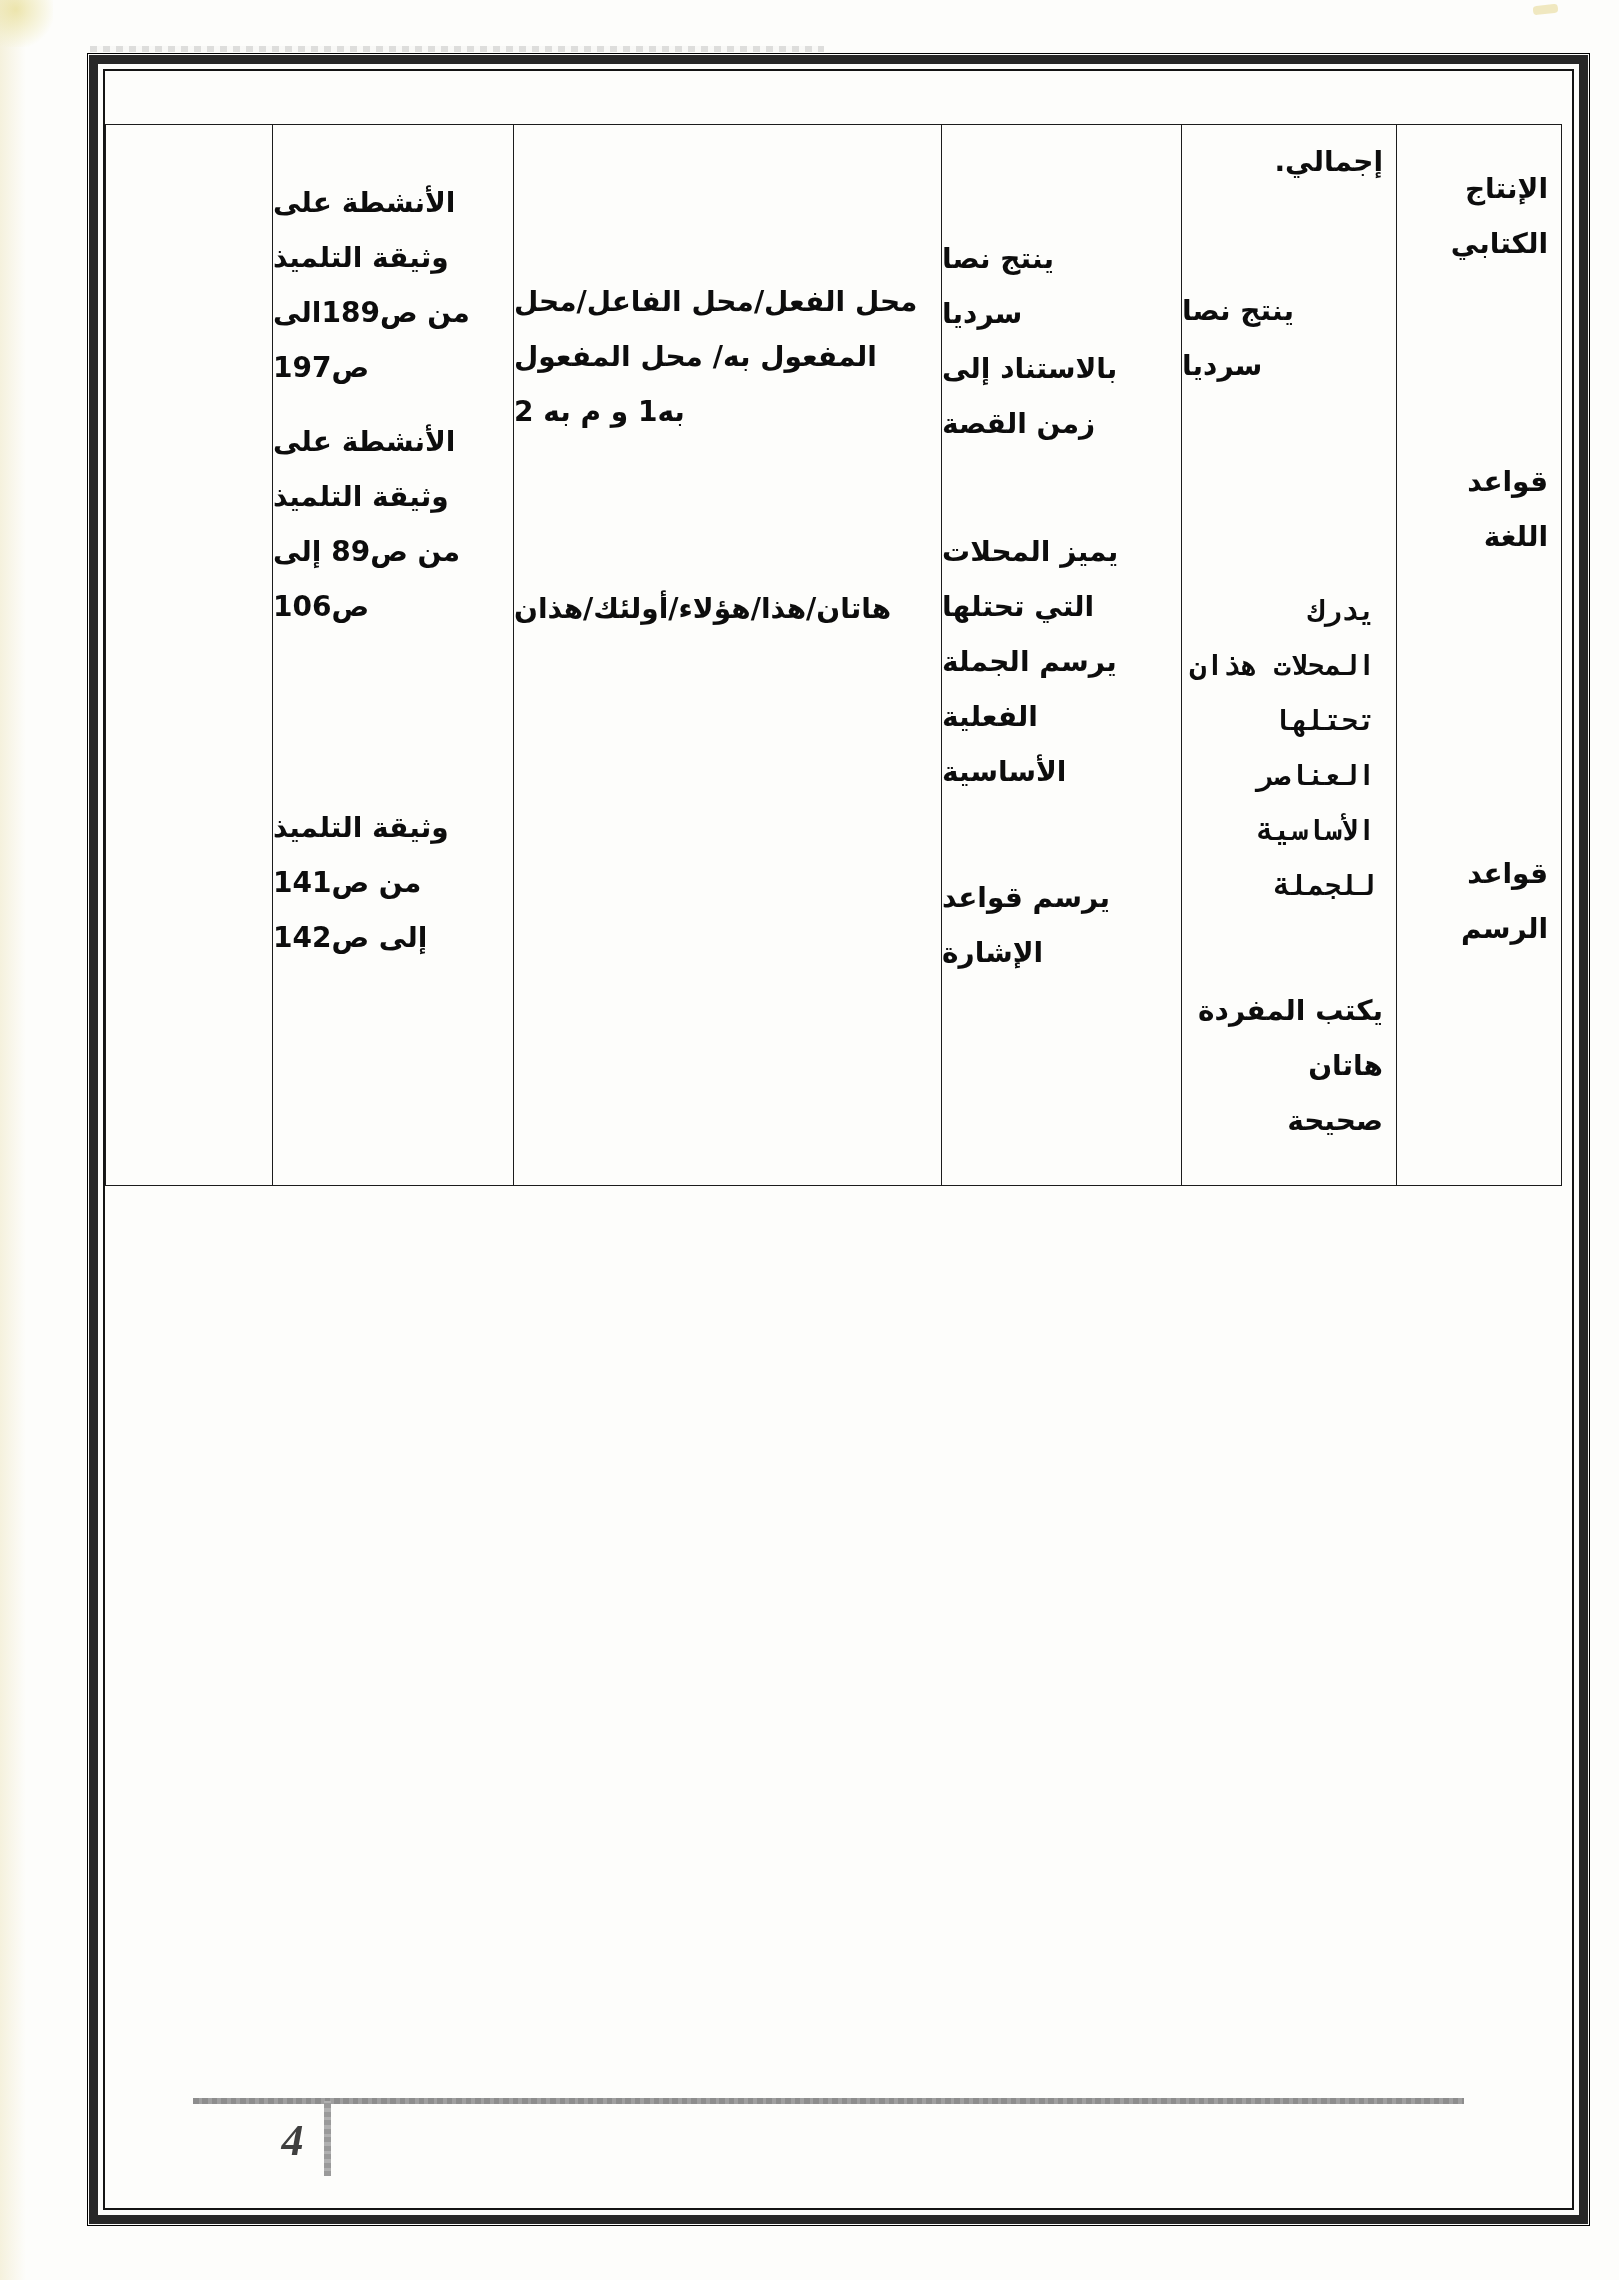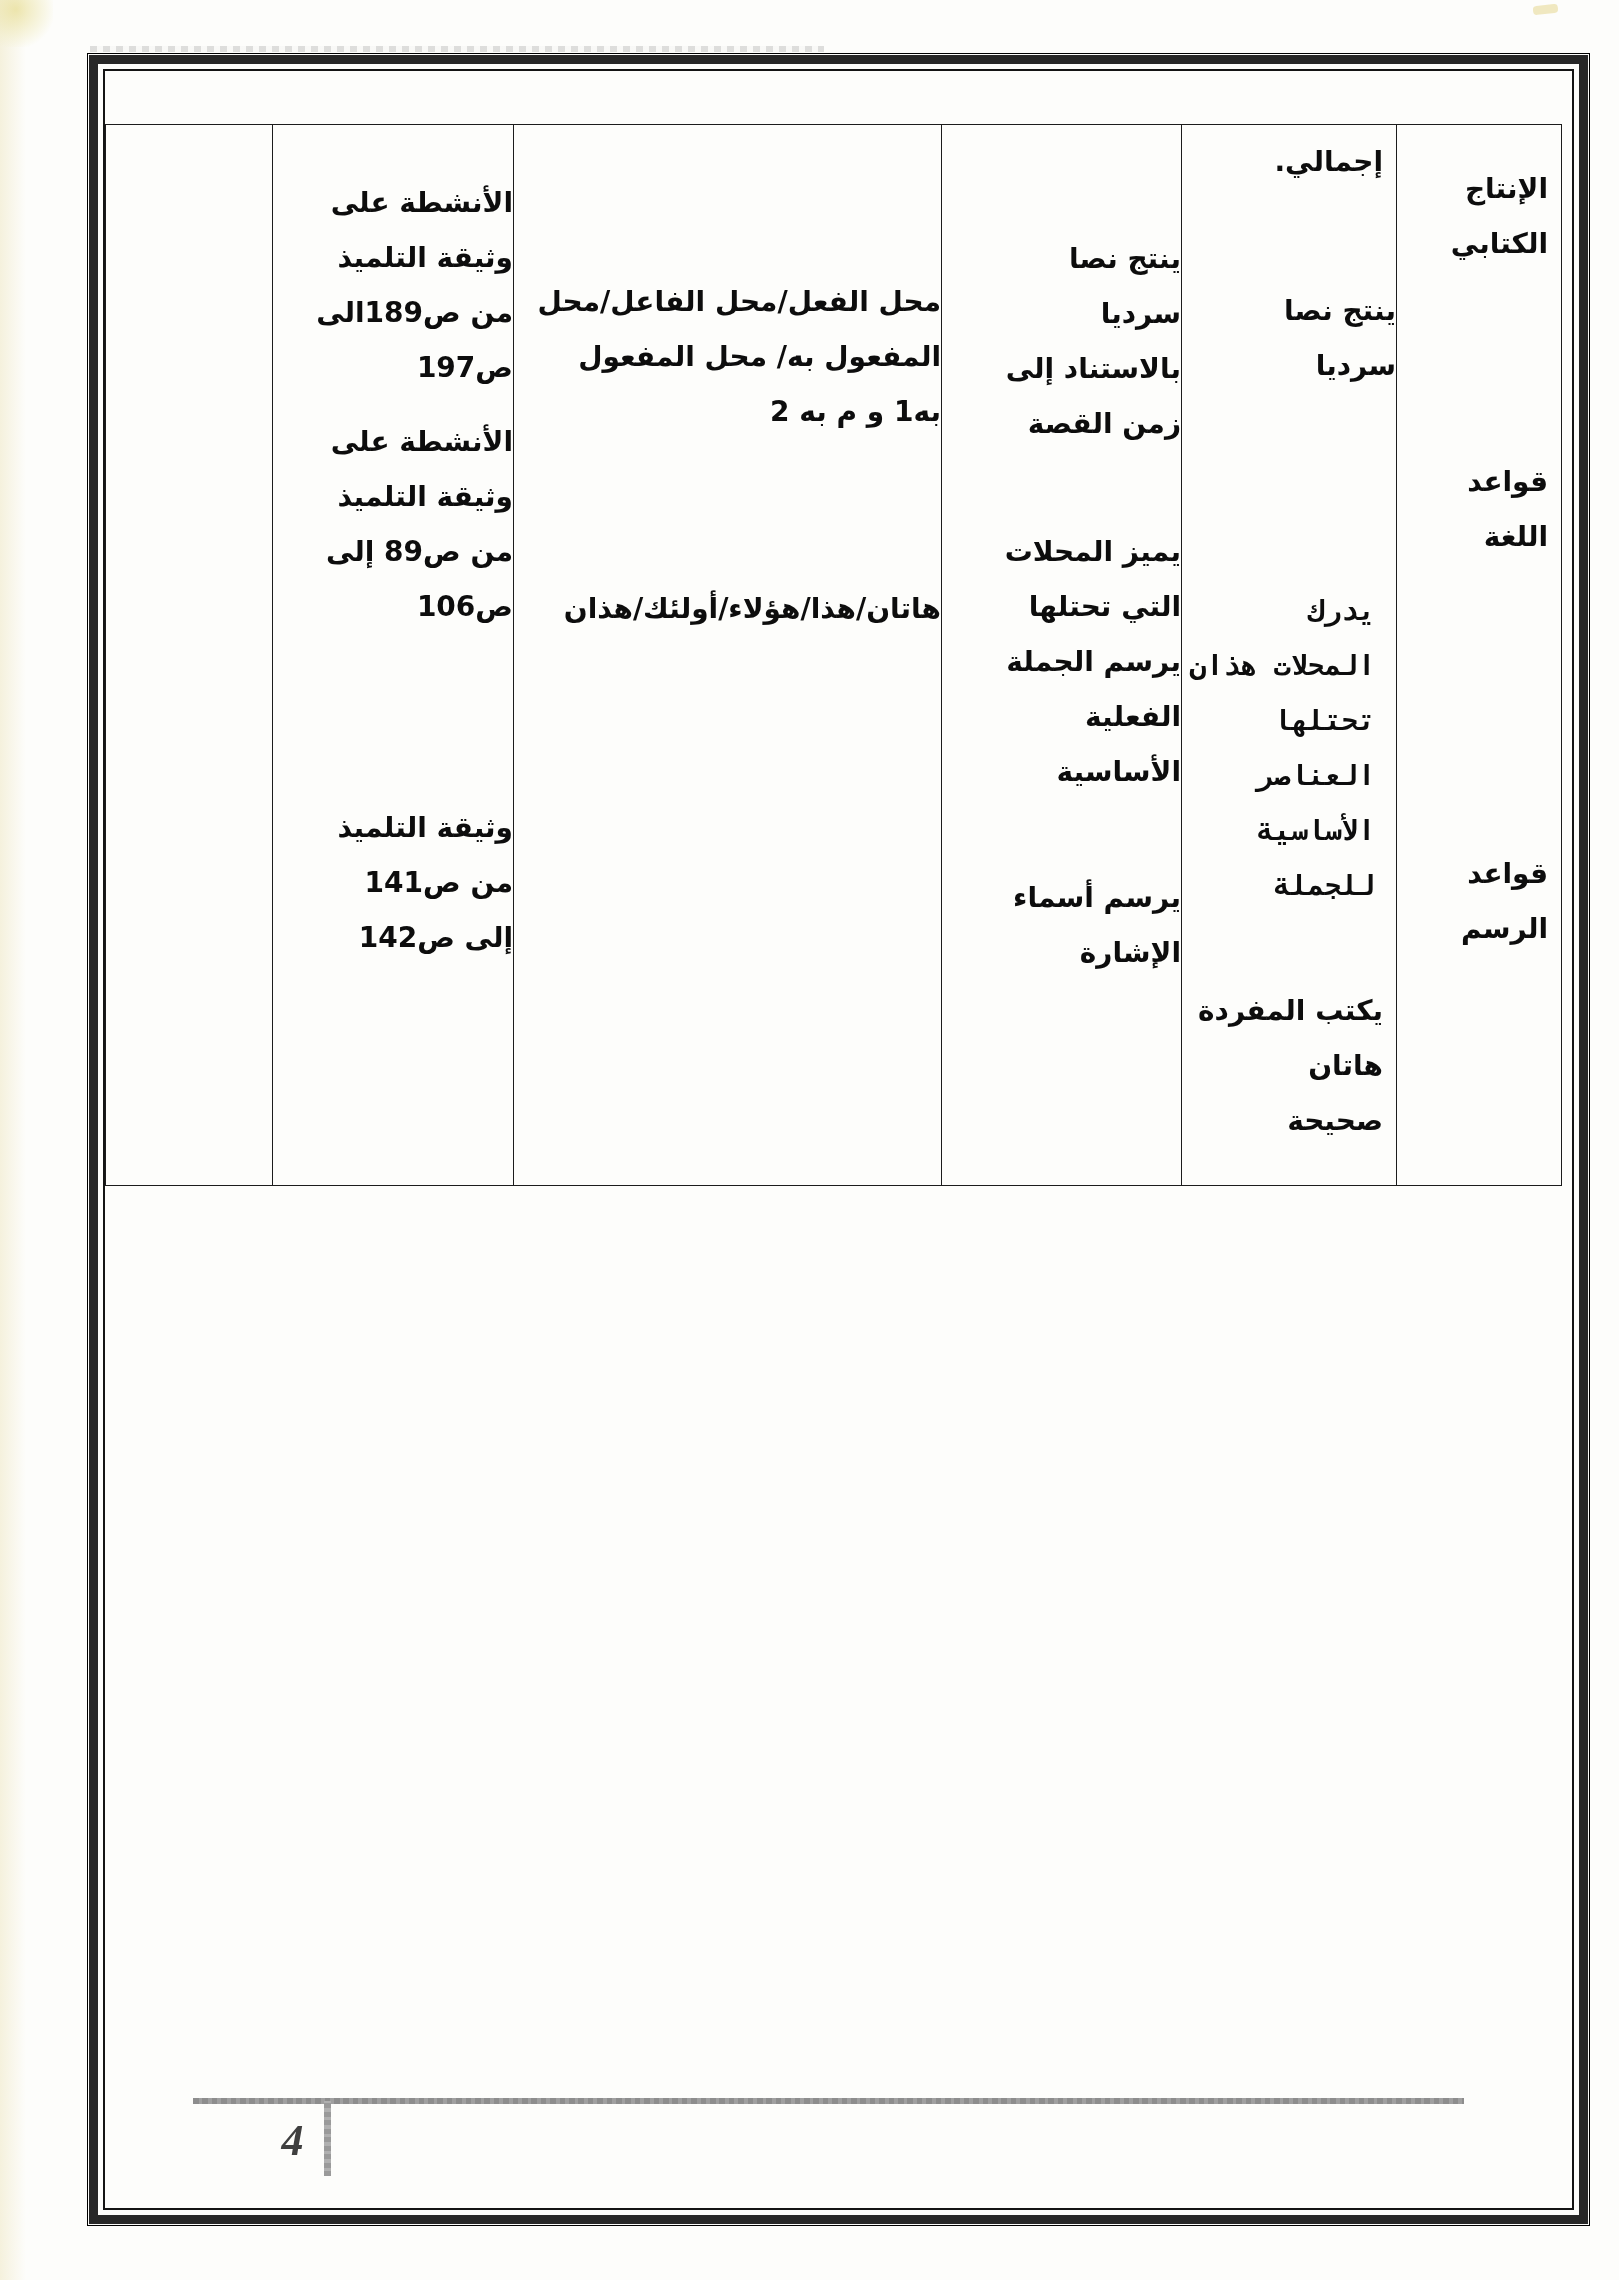--- a/index.html
+++ b/index.html
@@ -63,21 +63,21 @@
     border: 1.9px solid var(--border, #1c1c1c);
     vertical-align: top; padding: 0; overflow: hidden;
     font-weight: bold; font-size: 28px; line-height: 55px;
     color: var(--ink, #0d0d0d);
   }
   td.col-subjects { font-size: 30px; }
   .block { direction: rtl; }
   .block div { white-space: nowrap; }
   .ta-r { text-align: right; padding-right: 13px; }
   .ta-r2 { text-align: right; padding-right: 21px; font-family: Liberation Mono, monospace; }
-  .ta-c { text-align: right; }
+  .ta-c { text-align: left; }
 
   
   .sub-b1 { margin-top: 36px; }
   .sub-b2 { margin-top: 183px; }
   .sub-b3 { margin-top: 282px; }
 
   .goal-b1 { margin-top: 9.4px; }
   .goal-b2 { margin-top: 94px; }
   .goal-b3 { margin-top: 192px; }
   .goal-b4 { margin-top: 68px; }
@@ -183,21 +183,21 @@
               <div>زمن القصة</div>
             </div>
         <div class="block ta-c obj-b2">
               <div>يميز المحلات</div>
               <div>التي تحتلها</div>
               <div>يرسم الجملة</div>
               <div>الفعلية</div>
               <div>الأساسية</div>
             </div>
         <div class="block ta-c obj-b3">
-              <div>يرسم أسماء</div>
+              <div>يرسم قواعد</div>
               <div>الإشارة</div>
             </div>
       </td>
 
       <td class="col-content">
         <div class="block ta-c con-b1">
               <div>محل الفعل/محل الفاعل/محل</div>
               <div>المفعول به/ محل المفعول</div>
               <div>به1 و م به 2</div>
             </div>

